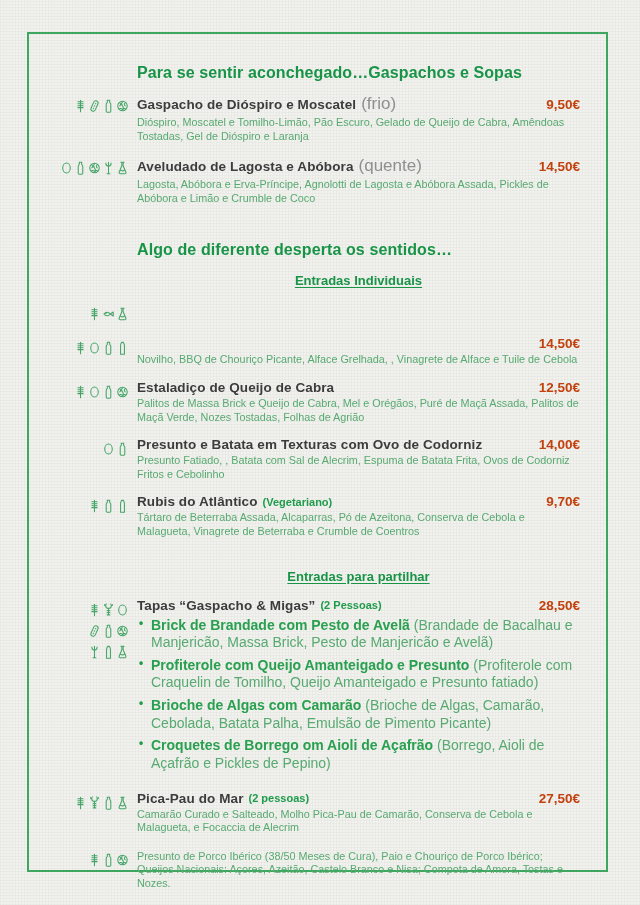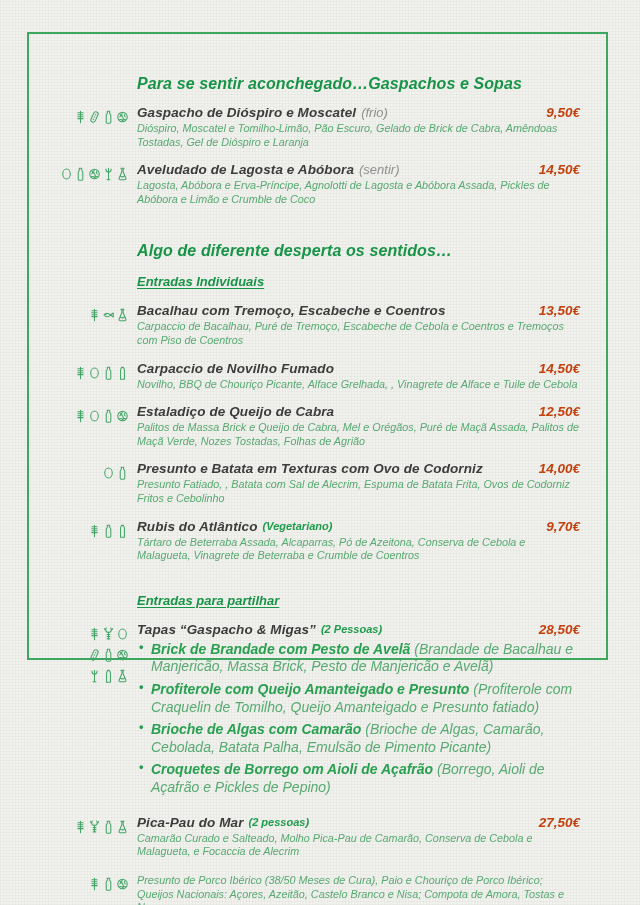--- a/index.html
+++ b/index.html
@@ -5,50 +5,50 @@
   html,body{margin:0;padding:0;}
   body{
     width:640px;height:905px;position:relative;overflow:hidden;
     font-family:"Liberation Sans", sans-serif;
     background-color:#f1f1ee;
     background-image:
       repeating-linear-gradient(0deg, rgba(120,120,115,0.05) 0 1px, transparent 1px 3px),
       repeating-linear-gradient(90deg, rgba(120,120,115,0.05) 0 1px, transparent 1px 3px);
   }
   .menu-card{
-    position:absolute;left:27px;top:32px;width:581px;height:628px;
+    position:absolute;left:27px;top:32px;width:581px;height:840px;
     box-sizing:border-box;border:2px solid #3fa65f;
-    padding:33px 26px 0 30px;
-    font-style:italic;
+    padding:22px 26px 0 30px;
   }
   .section-title{
     font-size:16px;font-weight:bold;color:#189447;
     margin:36px 0 12px 78px;letter-spacing:0.1px;
   }
   .section-title.first{margin-top:8px;}
   .subsection-label{
     font-size:13px;font-weight:bold;color:#189447;
     text-decoration:underline;text-underline-offset:2px;
     margin:14px 0 14px 78px;
+    text-align:center;
   }
   .menu-item + .subsection-label{margin-top:30px;}
   .menu-item{display:flex;align-items:flex-start;margin-bottom:13px;}
   .icons{
     width:70px;flex:0 0 70px;margin-right:8px;margin-top:3px;
     display:flex;flex-direction:column;align-items:flex-end;row-gap:3px;
   }
   .icon-row{display:flex;justify-content:flex-end;column-gap:1px;}
   .icon{display:inline-flex;width:13px;height:18px;}
   .icon svg{width:13px;height:18px;stroke:#43a566;fill:none;
     stroke-width:1.6;stroke-linecap:round;stroke-linejoin:round;}
   .item-body{flex:1;min-width:0;}
   .item-head{display:flex;align-items:center;}
   .item-name{font-size:13.5px;font-weight:bold;color:#3c3c3c;letter-spacing:0.1px;}
   .item-qualifier{margin-left:5px;white-space:nowrap;}
-  .q-muted{font-size:13px;color:#8f8f8f;font-weight:normal;}
+  .q-muted{font-size:17px;color:#8f8f8f;font-weight:normal;}
   .q-accent{font-size:11px;color:#1f9c4b;font-weight:bold;}
   .item-price{margin-left:auto;padding-left:10px;font-size:13.5px;font-weight:bold;color:#c2410c;white-space:nowrap;}
   .item-desc{font-size:10.8px;line-height:1.26;color:#57aa70;margin-top:2px;}
   .item-bullets{list-style:none;margin:4px 0 0 0;padding:0;}
   .bullet{
     position:relative;padding-left:14px;margin-bottom:5px;
     font-size:14px;line-height:1.26;color:#57aa70;
   }
   .bullet::before{
     content:"\2022";position:absolute;left:2px;top:-1px;
@@ -91,21 +91,21 @@
             </svg>
           </span>
         </div>
       </div>
       <div class="item-body">
         <div class="item-head">
           <span class="item-name">Gaspacho de Dióspiro e Moscatel</span>
           <span class="item-qualifier q-muted">(frio)</span>
           <span class="item-price">9,50€</span>
         </div>
-        <div class="item-desc">Dióspiro, Moscatel e Tomilho-Limão, Pão Escuro, Gelado de Brick de Cabra, Amêndoas Tostadas, Gel de Dióspiro e Laranja</div>
+        <div class="item-desc">Dióspiro, Moscatel e Tomilho-Limão, Pão Escuro, Gelado de Queijo de Cabra, Amêndoas Tostadas, Gel de Dióspiro e Laranja</div>
       </div>
     </div>
     <div class="menu-item">
       <div class="icons">
         <div class="icon-row">
           <span class="icon">
             <svg viewBox="0 0 20 24">
               <ellipse cx="10" cy="12" rx="5.8" ry="7.6"></ellipse>
             </svg>
           </span>
@@ -128,21 +128,21 @@
           <span class="icon">
             <svg viewBox="0 0 20 24">
               <path d="M7.5 3h5M9 3v5.5L4.8 18.5c-.5 1.2.4 2.5 1.7 2.5h7c1.3 0 2.2-1.3 1.7-2.5L11 8.5V3M7.3 15.5c1.6 1.1 3.8 1.1 5.4 0"></path>
             </svg>
           </span>
         </div>
       </div>
       <div class="item-body">
         <div class="item-head">
           <span class="item-name">Aveludado de Lagosta e Abóbora</span>
-          <span class="item-qualifier q-muted">(sentir)</span>
+          <span class="item-qualifier q-muted">(quente)</span>
           <span class="item-price">14,50€</span>
         </div>
         <div class="item-desc">Lagosta, Abóbora e Erva-Príncipe, Agnolotti de Lagosta e Abóbora Assada, Pickles de Abóbora e Limão e Crumble de Coco</div>
       </div>
     </div>
     <h2 class="section-title">Algo de diferente desperta os sentidos…</h2>
     <h3 class="subsection-label">Entradas Individuais</h3>
     <div class="menu-item">
       <div class="icons">
         <div class="icon-row">
@@ -157,27 +157,20 @@
               <circle cx="6" cy="11" r="0.5"></circle>
             </svg>
           </span>
           <span class="icon">
             <svg viewBox="0 0 20 24">
               <path d="M7.5 3h5M9 3v5.5L4.8 18.5c-.5 1.2.4 2.5 1.7 2.5h7c1.3 0 2.2-1.3 1.7-2.5L11 8.5V3M7.3 15.5c1.6 1.1 3.8 1.1 5.4 0"></path>
             </svg>
           </span>
         </div>
       </div>
-      <div class="item-body">
-        <div class="item-head">
-          <span class="item-name">Bacalhau com Tremoço, Escabeche e Coentros</span>
-          <span class="item-price">13,50€</span>
-        </div>
-        <div class="item-desc">Carpaccio de Bacalhau, Puré de Tremoço, Escabeche de Cebola e Coentros e Tremoços com Piso de Coentros</div>
-      </div>
     </div>
     <div class="menu-item">
       <div class="icons">
         <div class="icon-row">
           <span class="icon">
             <svg viewBox="0 0 20 24">
               <path d="M10 3v18M6 5.5h3M11 5.5h3M6 8.5h3M11 8.5h3M6 11.5h3M11 11.5h3M6 14.5h3M11 14.5h3"></path>
             </svg>
           </span>
           <span class="icon">
@@ -193,21 +186,20 @@
           <span class="icon">
             <svg viewBox="0 0 20 24">
               <path d="M7 21.5V9.5c0-3.3 1.3-6 3-6s3 2.7 3 6v12z"></path>
               <path d="M8.6 3.2h2.8"></path>
             </svg>
           </span>
         </div>
       </div>
       <div class="item-body">
         <div class="item-head">
-          <span class="item-name">Carpaccio de Novilho Fumado</span>
           <span class="item-price">14,50€</span>
         </div>
         <div class="item-desc">Novilho, BBQ de Chouriço Picante, Alface Grelhada, , Vinagrete de Alface e Tuile de Cebola</div>
       </div>
     </div>
     <div class="menu-item">
       <div class="icons">
         <div class="icon-row">
           <span class="icon">
             <svg viewBox="0 0 20 24">

